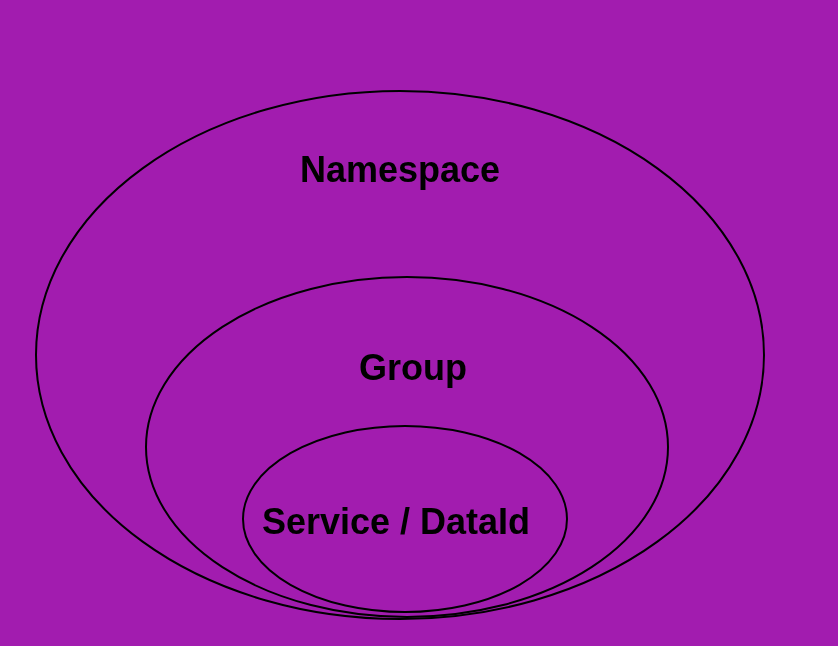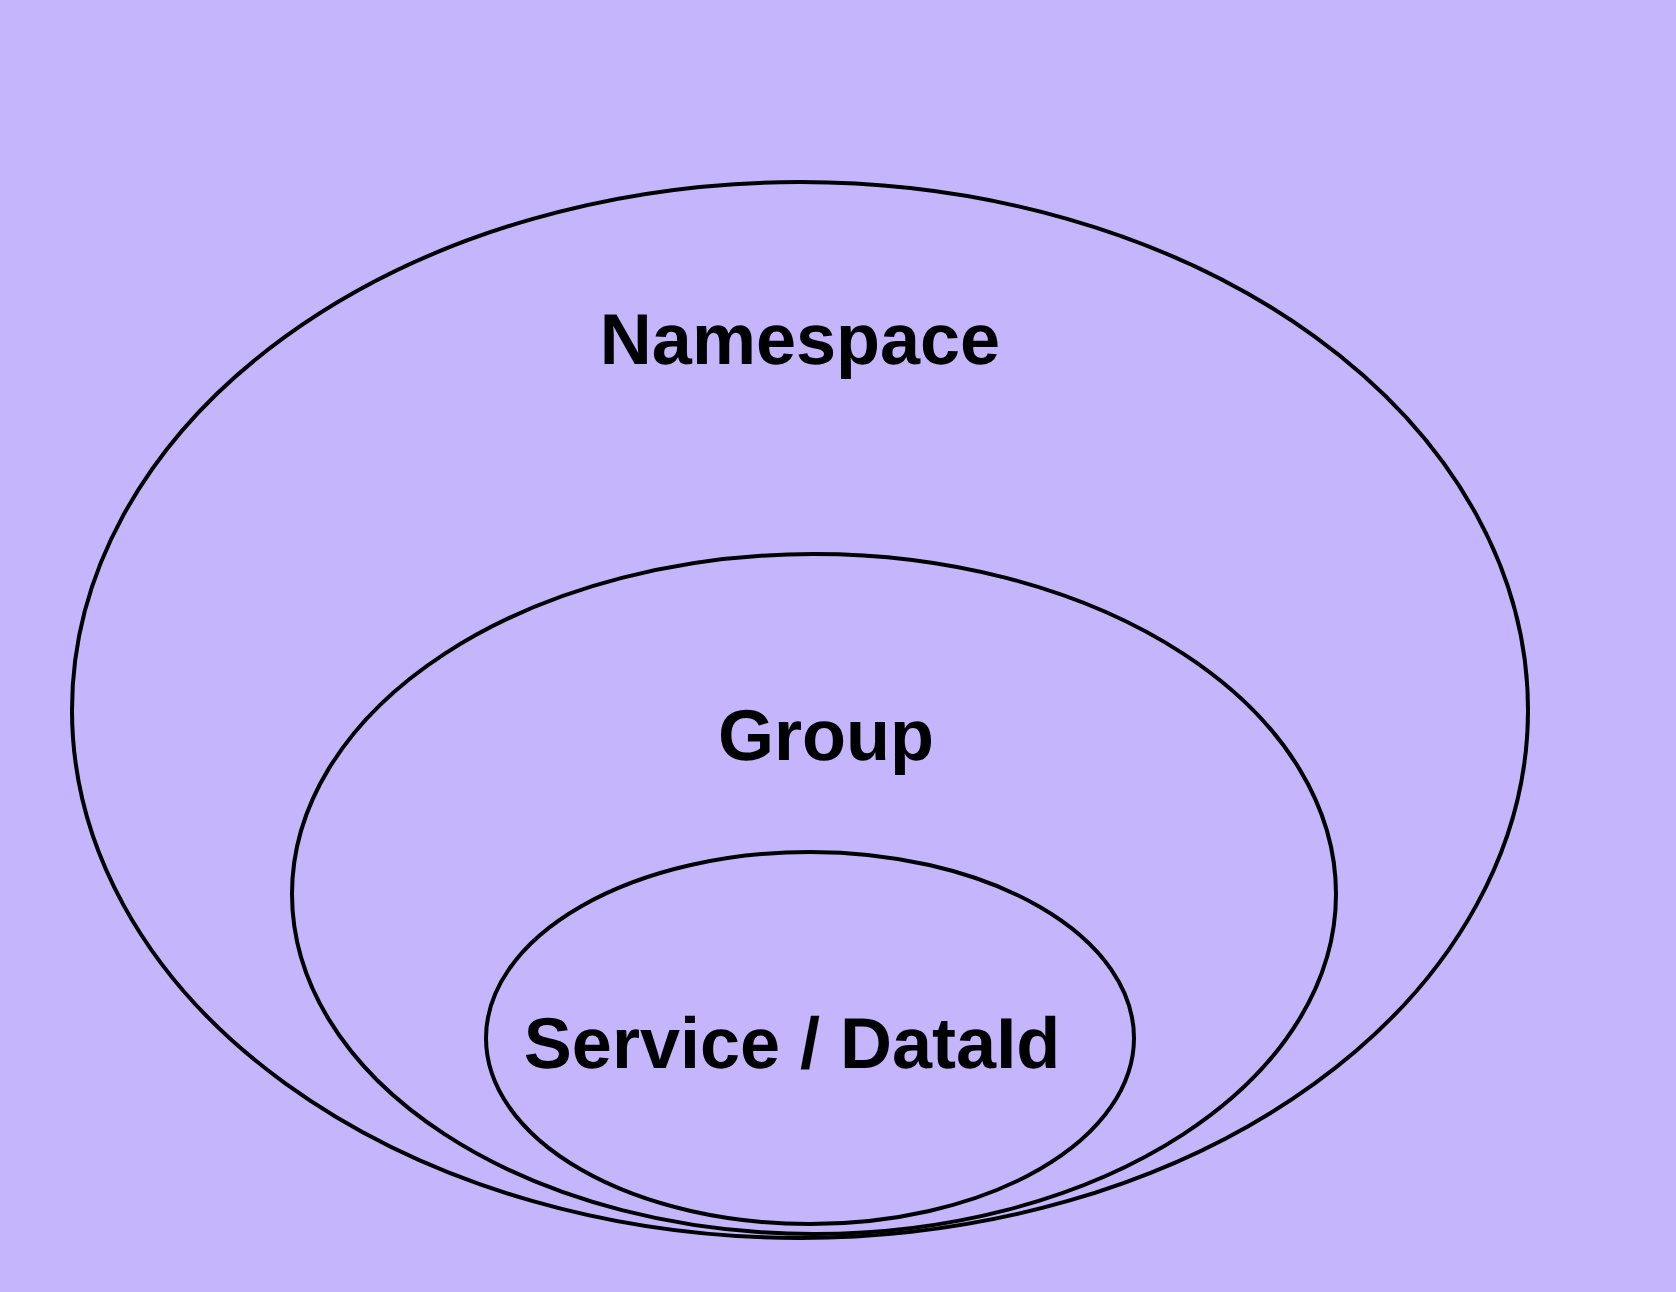--- a/index.html
+++ b/index.html
@@ -4,21 +4,21 @@
 <style>
   html, body {
     margin: 0;
     padding: 0;
     background: #ffffff;
   }
   .canvas {
     position: relative;
     width: 838px;
     height: 646px;
-    background: #c4b5fd;
+    background: #a21caf;
     overflow: hidden;
     font-family: "Liberation Sans", sans-serif;
   }
   svg {
     display: block;
   }
   .ellipse-shape {
     fill: none;
     stroke-width: 2;
   }

